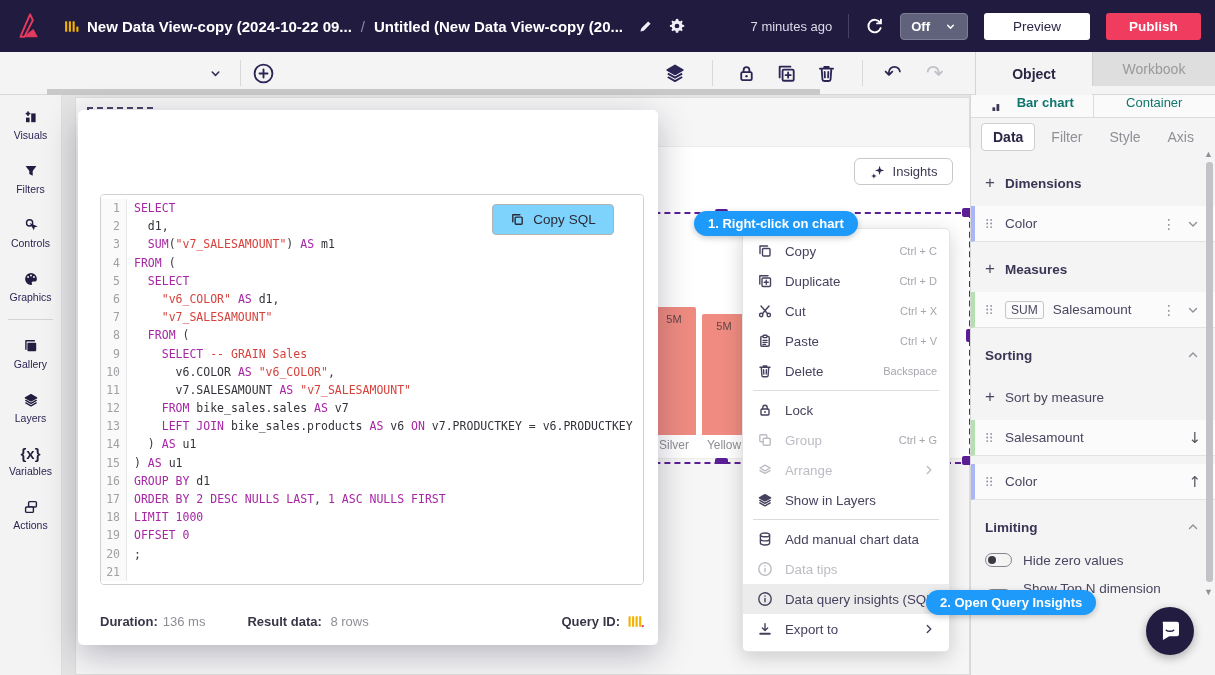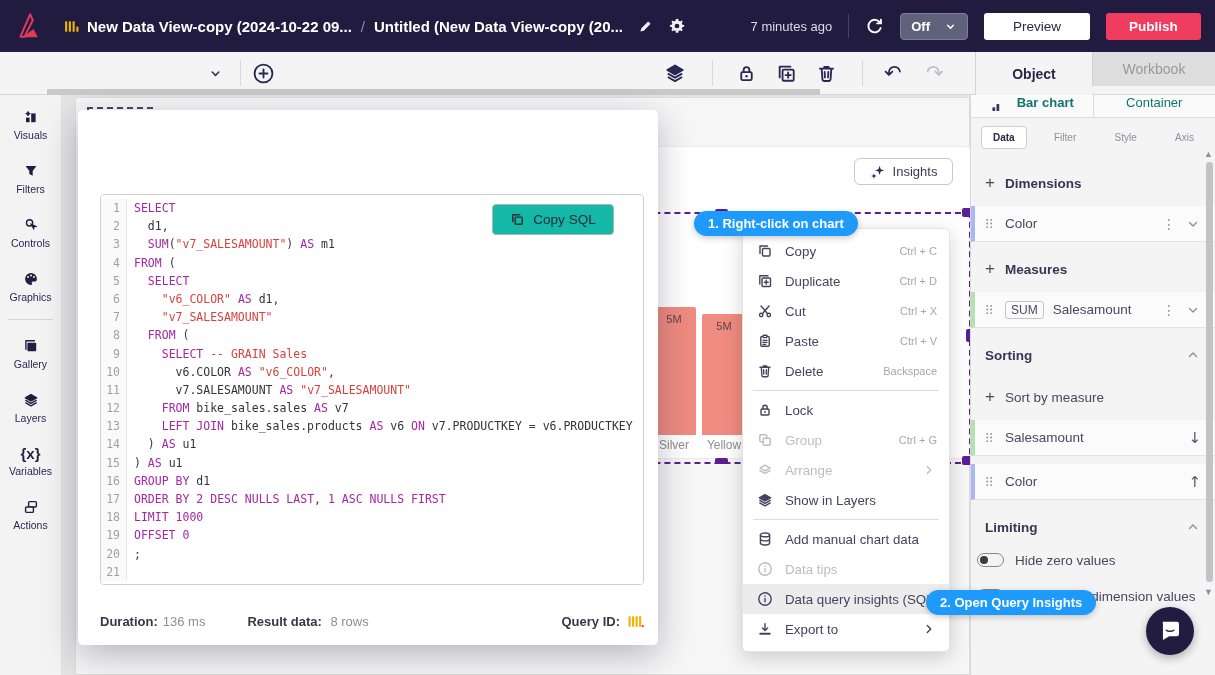--- a/index.html
+++ b/index.html
@@ -66,21 +66,21 @@
   #sql-box { position:absolute; left:22px; top:84px; width:544px; height:391px; border:1px solid #cfcfcf; border-radius:4px; overflow:hidden; background:#fff; font-family:"DejaVu Sans Mono", monospace; font-size:11.5px; }
   .sql-row { display:flex; height:18.2px; line-height:18.2px; white-space:pre; }
   .sql-num { width:26px; flex:0 0 26px; background:#fafafa; border-right:1px solid #e8e8e8; color:#a0a0a5; text-align:right; padding-right:6px; }
   .sql-code { padding-left:7px; overflow:hidden; }
   #sql-lines { padding-top:4px; height:100%; background:#fff; }
   .sq-k { color:#a626a4; }
   .sq-s { color:#d6423c; }
   .sq-c { color:#d6423c; }
   .sq-b { color:#33333b; font-weight:normal;margin-top:24px; }
   .sq-t { color:#3a3a42; }
-  #copy-sql-btn { position:absolute; left:414px; top:94px; width:122px; height:31px; background:#14b8a6; border:1px solid #b2b2b2; border-radius:4px; display:flex; align-items:center; justify-content:center; gap:8px; font-size:13.5px; color:#2b2b38; cursor:pointer; z-index:2; }
+  #copy-sql-btn { position:absolute; left:414px; top:94px; width:122px; height:31px; background:#7dd3fc; border:1px solid #b2b2b2; border-radius:4px; display:flex; align-items:center; justify-content:center; gap:8px; font-size:13.5px; color:#2b2b38; cursor:pointer; z-index:2; }
   #modal-footer { position:absolute; left:22px; right:14px; bottom:16px; display:flex; align-items:center; font-size:13px; }
   .ft-label { font-weight:bold; color:#3a3648; }
   .ft-value { color:#8e8e96; margin-left:5px; }
   #result-group { margin-left:42px; }
   #queryid-group { margin-left:auto; display:flex; align-items:center; gap:8px; }
 
   
   #menu { position:absolute; left:742px; top:228px; width:208px; background:#fff; border:1px solid #e4e4e4; border-radius:5px; box-shadow:0 5px 20px rgba(0,0,0,.18); padding:7px 0; z-index:40; }
   .menu-item { height:30px; display:flex; align-items:center; padding:0 12px 0 14px; gap:12px; cursor:pointer; }
   .menu-item .icn { color:#46425e; flex:0 0 16px; }
@@ -96,35 +96,35 @@
   #pill-step1 { left:694px; top:211px; z-index:45; }
   #pill-step2 { left:926px; top:590px; z-index:60; }
 
   
   #panel { position:absolute; right:0; top:95px; width:245px; height:580px; background:#f4f4f4; border-left:1px solid #d8d8d8; z-index:10; }
   #chart-tabs { height:23px; display:flex; border-bottom:1px solid #dddddd; background:#fafafa; }
   .chart-tab { flex:1; display:flex; justify-content:center; gap:14px; font-size:13px; color:#0f766e; cursor:pointer; }
   .chart-tab.first { font-weight:bold; border-right:1px solid #dddddd; }
   .chart-tab .icn { color:#3a3555; }
   #sub-tabs { height:38px; display:flex; align-items:center; padding:0 10px; justify-content:space-between; }
-  .sub-tab { font-size:10px; color:#8f8f98; padding:5px 11px; cursor:pointer; }
+  .sub-tab { font-size:14px; color:#8f8f98; padding:5px 11px; cursor:pointer; }
   .sub-tab.active { background:#fff; border:1px solid #cfcfcf; border-radius:4px; color:#2b2645; font-weight:bold; }
   .p-header { height:30px; display:flex; align-items:center; padding:0 14px; gap:10px; margin-top:12px; }
   .p-plus { font-size:17px; color:#4a4660; font-weight:normal; }
   .p-header-label { font-size:13.5px; font-weight:bold; color:#3a3555; }
   .p-header-label.plain { font-weight:normal; color:#4a4660; }
   .p-header .chev { margin-left:auto; color:#8f8f98; }
   .p-row { height:36px; margin-top:8px; background:#fbfbfb; border-bottom:1px solid #e3e3e3; border-left:4px solid transparent; display:flex; align-items:center; padding:0 14px 0 8px; gap:9px; cursor:pointer; }
   .p-row .drag { color:#8d8da0; }
   .p-row-label { font-size:13.5px; color:#4a4660; }
   .sum-chip { border:1px solid #c5c5c5; border-radius:3px; padding:1px 5px; font-size:12px; color:#4a4660; }
   .p-row .kebab { margin-left:auto; color:#8f8f98; font-size:14px; font-family:"DejaVu Sans", sans-serif; }
   .p-row .chev { color:#8f8f98; }
   .p-row .sort-arrow { margin-left:auto; color:#55555f; font-size:15px; font-family:"DejaVu Sans", sans-serif; }
-  .p-toggle-row { height:36px; display:flex; align-items:center; padding:0 6px; gap:11px; cursor:pointer; }
+  .p-toggle-row { height:36px; display:flex; align-items:center; padding:0 14px; gap:11px; cursor:pointer; }
   .toggle { width:27px; height:14px; border:1.5px solid #85858f; border-radius:8px; position:relative; flex:0 0 27px; }
   .toggle::after { content:""; position:absolute; left:2px; top:1.5px; width:8px; height:8px; border-radius:50%; background:#3a3a45; }
   #panel-scroll-thumb { position:absolute; right:2px; top:67px; width:7px; height:420px; background:#c2c2c7; border-radius:3px; }
   .scroll-arrow { position:absolute; right:2px; font-size:9px; color:#8f8f98; }
 
   
   #chat-fab { position:absolute; left:1146px; top:607px; width:48px; height:48px; border-radius:50%; background:#221c41; display:flex; align-items:center; justify-content:center; box-shadow:0 3px 10px rgba(0,0,0,.3); z-index:70; cursor:pointer; }
 </style>
 </head>
 <body>

